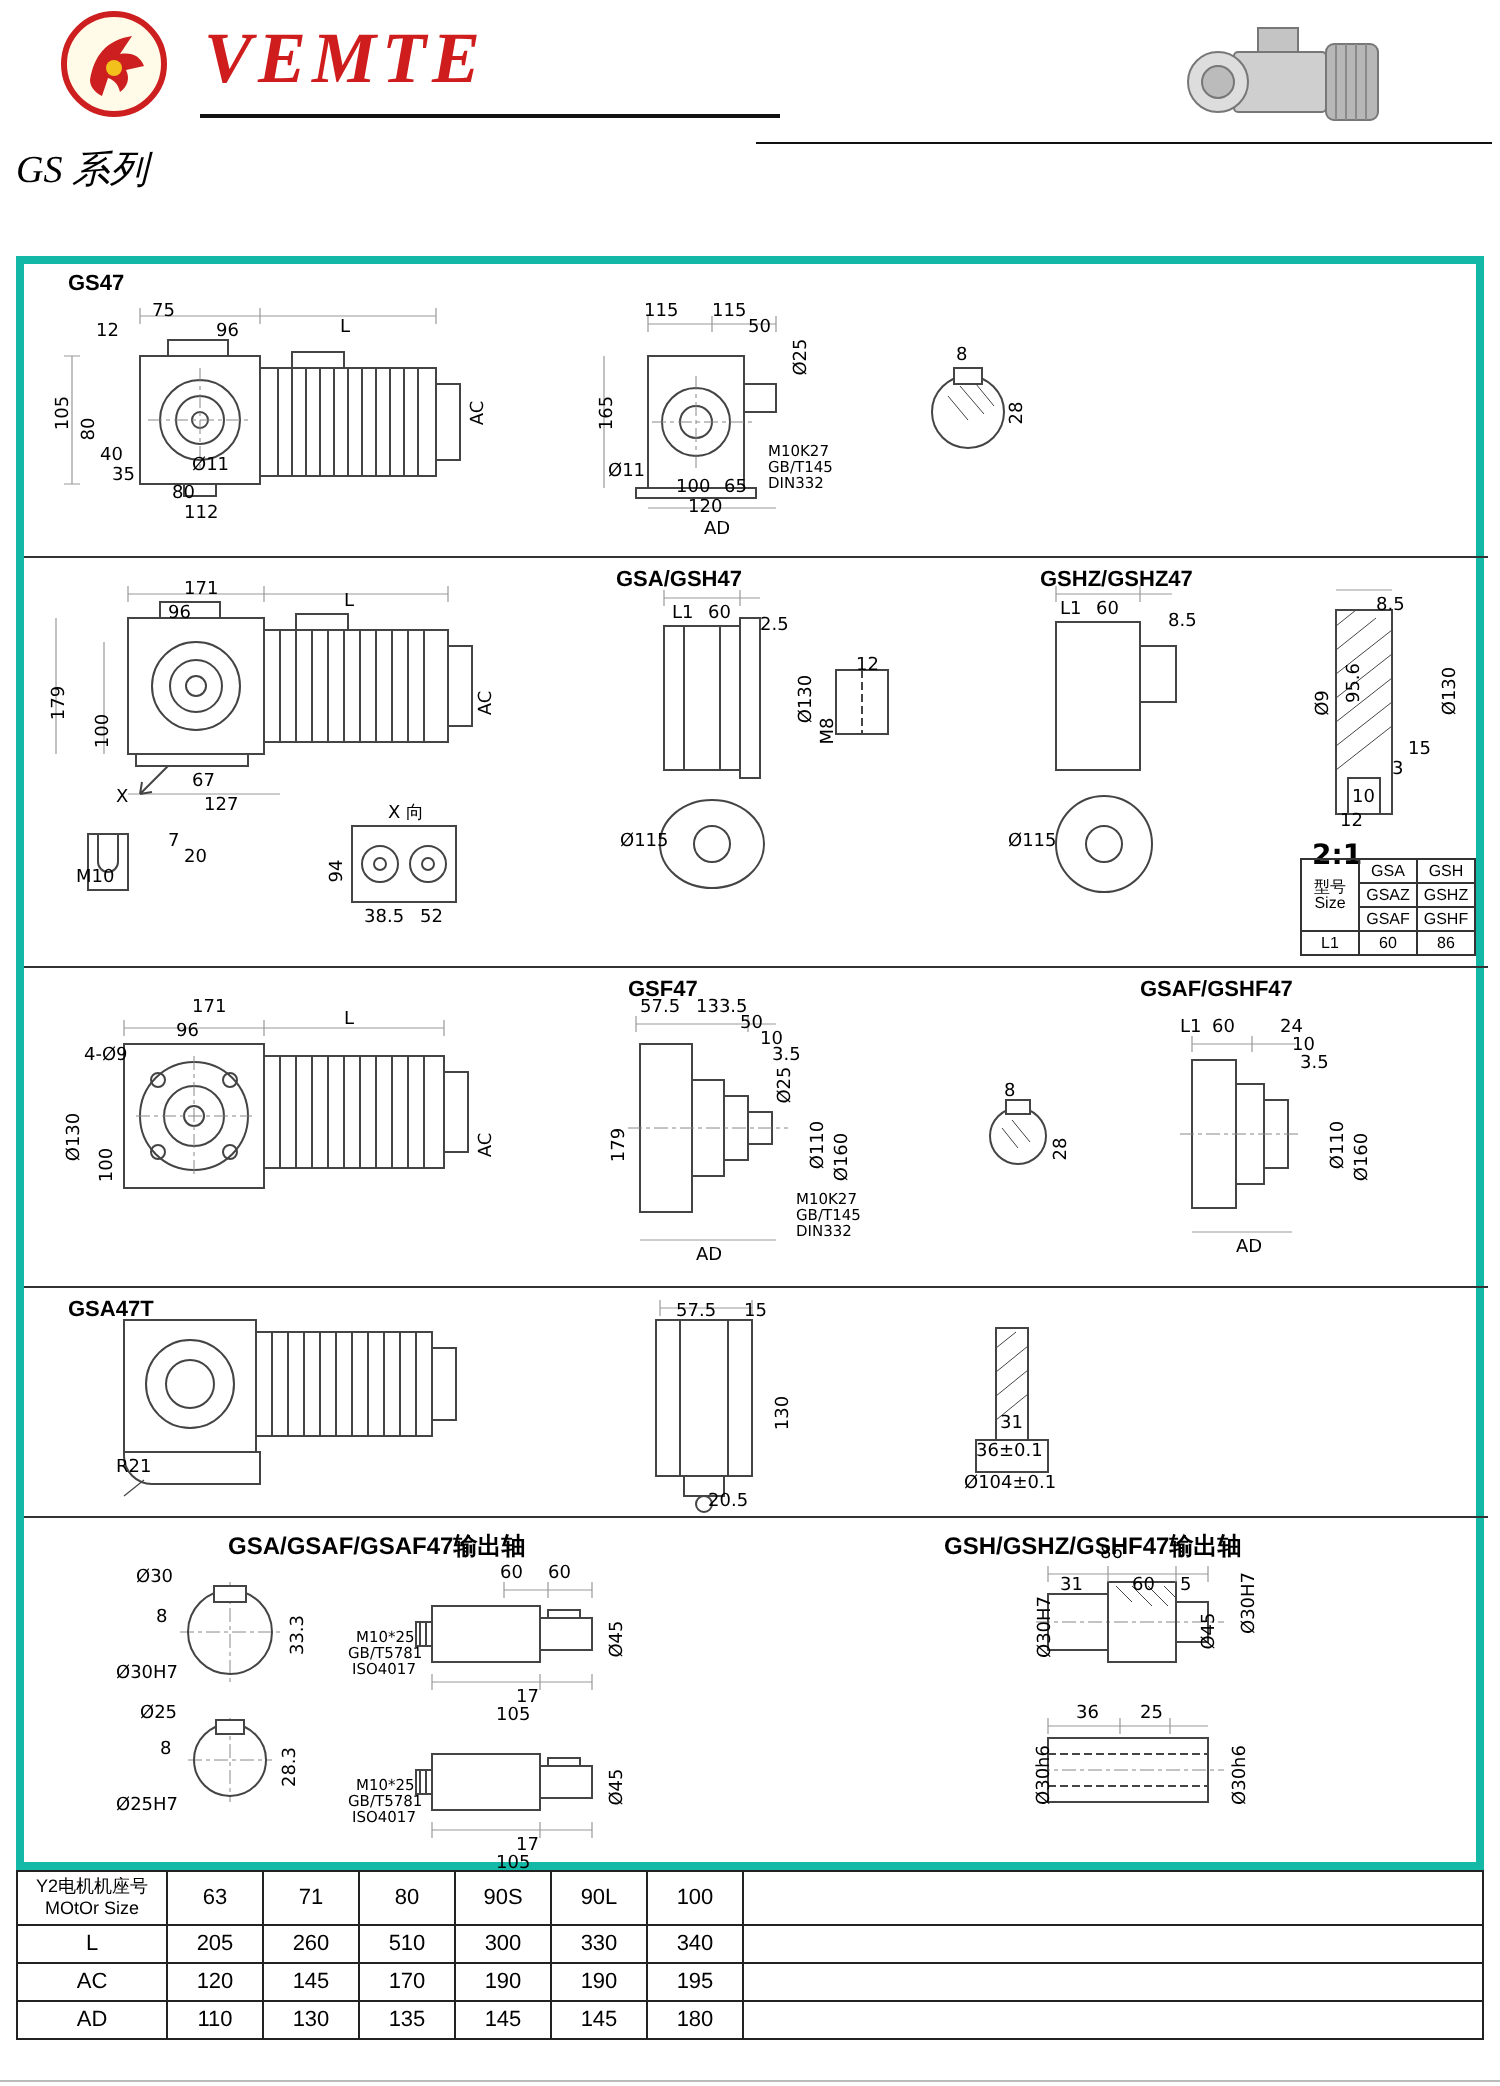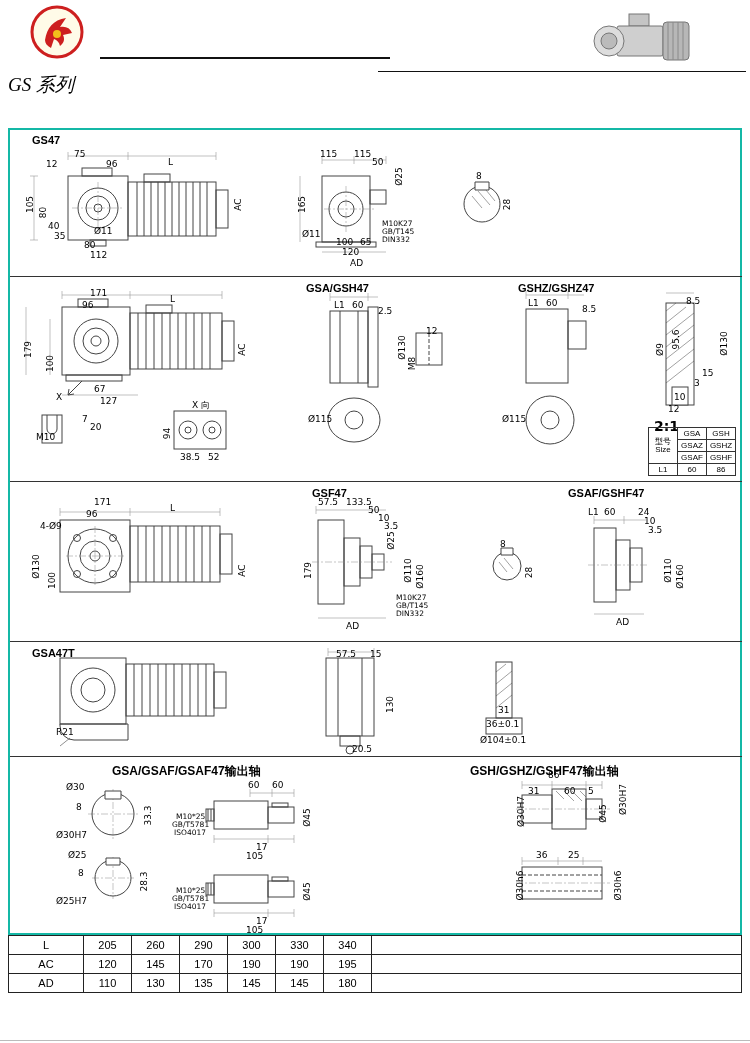--- a/index.html
+++ b/index.html
@@ -4,21 +4,21 @@
 <style>
   html,body{margin:0;padding:0;background:#fff}
   body{width:750px;height:1043px;position:relative;font-family:"Liberation Sans",sans-serif;color:#000}
   .page{position:absolute;inset:0;background:#fff;overflow:hidden}
   .d{position:absolute;font-size:9px;line-height:1;white-space:nowrap;font-style:normal;color:#000;font-family:"DejaVu Sans",sans-serif}
   .s{font-size:7.5px}
   .v{transform:rotate(-90deg);transform-origin:center}
   .b{font-weight:bold;font-size:14px}
   .pt{position:absolute;font-size:11px;font-weight:bold;white-space:nowrap}
   .pt2{position:absolute;font-size:12px;font-weight:bold;white-space:nowrap}
-  .sheet{position:absolute;left:8px;top:128px;width:734px;height:807px;border:2px solid #14b8a6;box-sizing:border-box}
+  .sheet{position:absolute;left:8px;top:128px;width:734px;height:807px;border:4px solid #14b8a6;box-sizing:border-box}
   .panel{position:relative;width:732px;box-sizing:border-box;border-bottom:1px solid #333}
   .panel.last{border-bottom:none}
   svg.draw{position:absolute;left:0;top:0}
   .brand{position:absolute;left:102px;top:8px;font-family:"Liberation Serif",serif;font-weight:bold;font-style:italic;font-size:36px;letter-spacing:3px;color:#cf1d1d}
   .tag{position:absolute;left:238px;top:30px;font-weight:bold;font-size:20px;color:#cf1d1d}
   .series{position:absolute;left:8px;top:72px;font-family:"Liberation Serif",serif;font-style:italic;font-size:19px}
   .hline1{position:absolute;left:100px;top:57px;width:290px;border-top:2px solid #111}
   .hline2{position:absolute;left:378px;top:71px;width:368px;border-top:1px solid #111}
   .logo{position:absolute;left:28px;top:4px}
   .gbox{position:absolute;left:583px;top:6px}
@@ -32,20 +32,21 @@
 </head>
 <body>
 
 <div class="page">
 
   <svg class="logo" width="58" height="56">
     <circle cx="29" cy="28" r="25" fill="#fffbe8" stroke="#cd1f1f" stroke-width="3"></circle>
     <path d="M17 36c2-12 8-20 21-22l-6 9c6-1 10 1 12 6l-9 2c2 4 1 8-3 11-1-4-3-6-6-7l-3 9c-4-2-6-5-6-8z" fill="#cd1f1f"></path>
     <circle cx="29" cy="30" r="4" fill="#f2c11c"></circle>
   </svg>
+  <div class="brand">VEMTE</div>
   <svg class="gbox" width="115" height="62">
     <g stroke="#777" fill="#cfcfcf">
       <rect x="46" y="8" width="20" height="12" fill="#c4c4c4"></rect>
       <rect x="34" y="20" width="46" height="30" rx="2"></rect>
       <circle cx="26" cy="35" r="15" fill="#dddddd"></circle>
       <circle cx="26" cy="35" r="8" fill="#bbbbbb"></circle>
       <rect x="80" y="16" width="26" height="38" rx="4" fill="#b7b7b7"></rect>
       <path d="M85 16v38M90 16v38M95 16v38M100 16v38" stroke="#8a8a8a" fill="none"></path>
     </g>
   </svg>
@@ -427,25 +428,35 @@
         <col style="width:75px">
         <col style="width:48px">
         <col style="width:48px">
         <col style="width:48px">
         <col style="width:48px">
         <col style="width:48px">
         <col style="width:48px">
         <col>
       </colgroup>
     <tbody>
+        <tr>
+      <td class="hd"><span>Y2电机机座号</span><br><span>MOtOr Size</span></td>
+      <td>63</td>
+      <td>71</td>
+      <td>80</td>
+      <td>90S</td>
+      <td>90L</td>
+      <td>100</td>
+      <td></td>
+    </tr>
     <tr>
       <td>L</td>
       <td>205</td>
       <td>260</td>
-      <td>290</td>
+      <td>510</td>
       <td>300</td>
       <td>330</td>
       <td>340</td>
       <td></td>
     </tr>
     <tr>
       <td>AC</td>
       <td>120</td>
       <td>145</td>
       <td>170</td>

